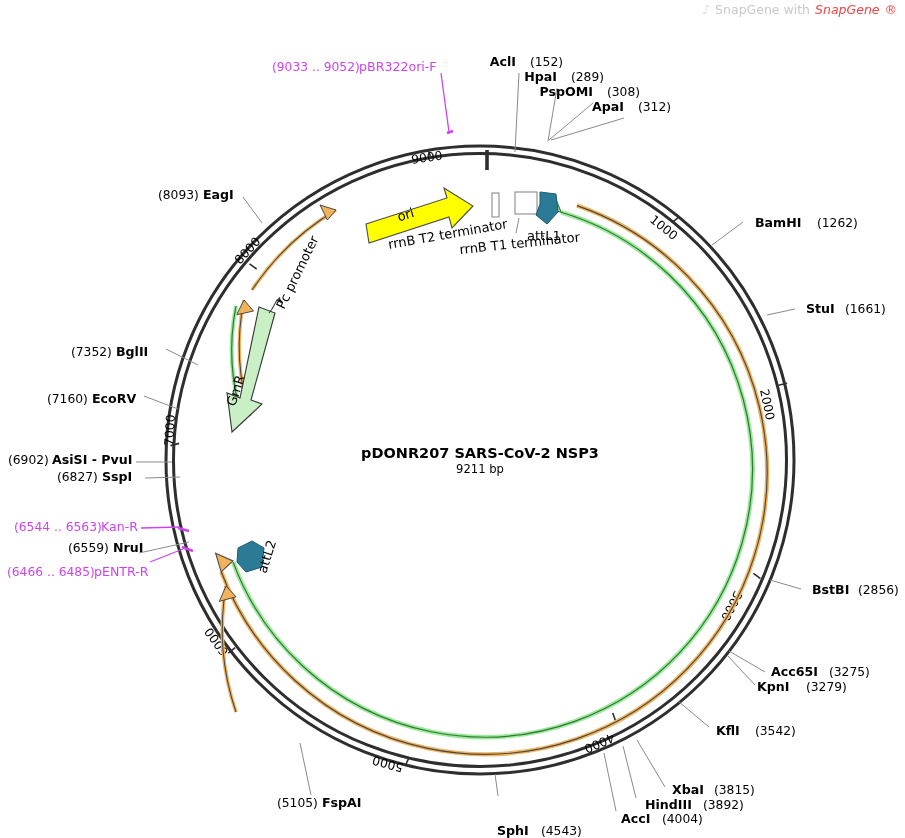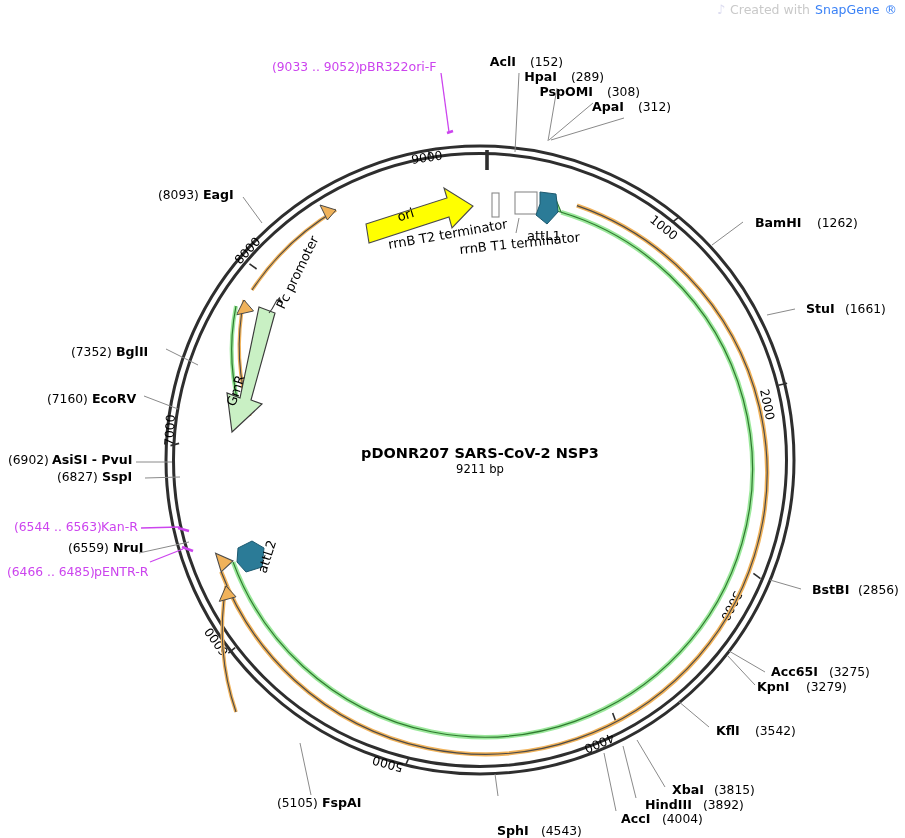--- a/index.html
+++ b/index.html
@@ -1,21 +1,21 @@
 <!DOCTYPE html>
 <html><head>
 <meta charset="utf-8">
 <style>
   html,body{margin:0;padding:0;background:#ffffff;}
   body{width:905px;height:838px;position:relative;overflow:hidden;
        font-family:"DejaVu Sans","Liberation Sans",sans-serif;}
   #map{position:absolute;left:0;top:0;width:905px;height:838px;}
   .wm{position:absolute;right:8px;top:2px;display:flex;align-items:center;
       gap:5px;font-size:12.5px;color:#c9c9c9;font-family:"DejaVu Sans",sans-serif;}
-  .wm .sg{color:#3b82f6;}
+  .wm .sg{color:#ef4444;font-style:italic;}
   .wm .glyph{color:#dcdcf0;font-size:13px;line-height:1;}
   text{font-family:"DejaVu Sans","Liberation Sans",sans-serif;}
   .enz{font-size:12.6px;font-weight:bold;fill:#000;}
   .pos{font-size:12.3px;fill:#000;}
   .enzP{font-size:12.6px;fill:#cc44ee;}
   .posP{font-size:12.3px;fill:#cc44ee;}
   .tick{font-size:12.3px;fill:#000;}
   .featlbl{font-size:13px;fill:#000;}
   .title{font-size:14.5px;font-weight:bold;fill:#000;}
   .sub{font-size:11.6px;fill:#000;}
@@ -268,18 +268,18 @@
   <text class="enz" x="203" y="199">EagI</text>
 
   <text class="title" x="480" y="458" text-anchor="middle">pDONR207 SARS-CoV-2 NSP3</text>
   <text class="sub" x="480" y="473" text-anchor="middle">9211 bp</text>
 
 </svg>
 
 
 <div class="wm">
   <span class="glyph">♪</span>
-  <span>Created with </span>
+  <span>SnapGene with </span>
       <span class="sg">SnapGene</span>
       <span class="sg">®</span>
 </div>
 
 </div>
 
 </body></html>

